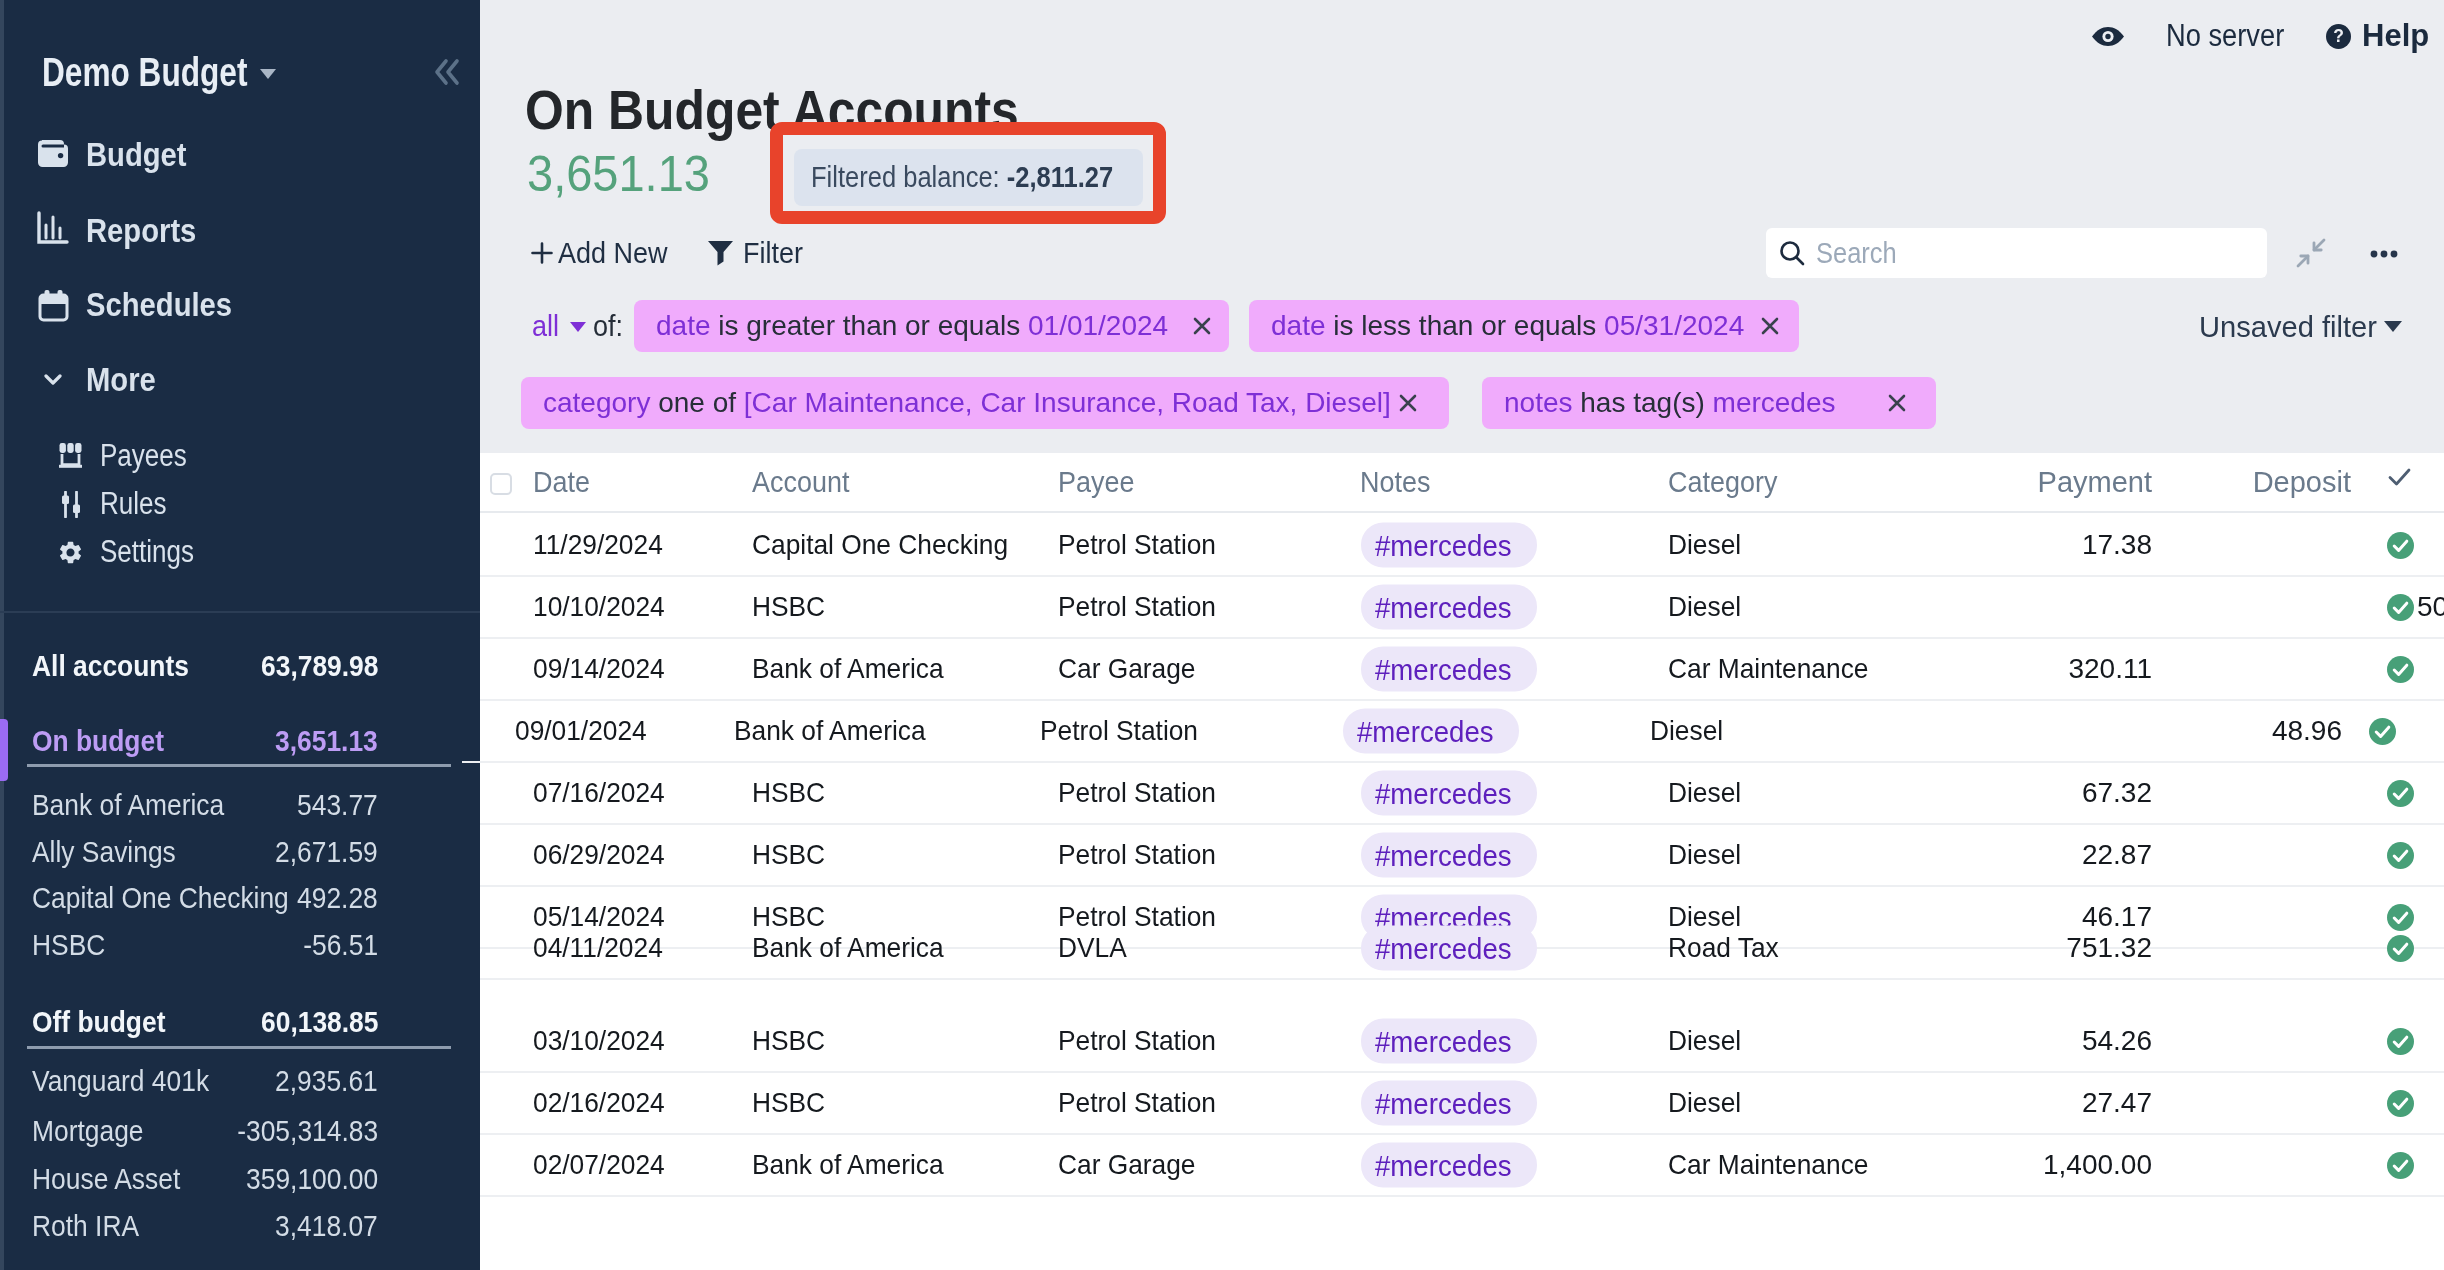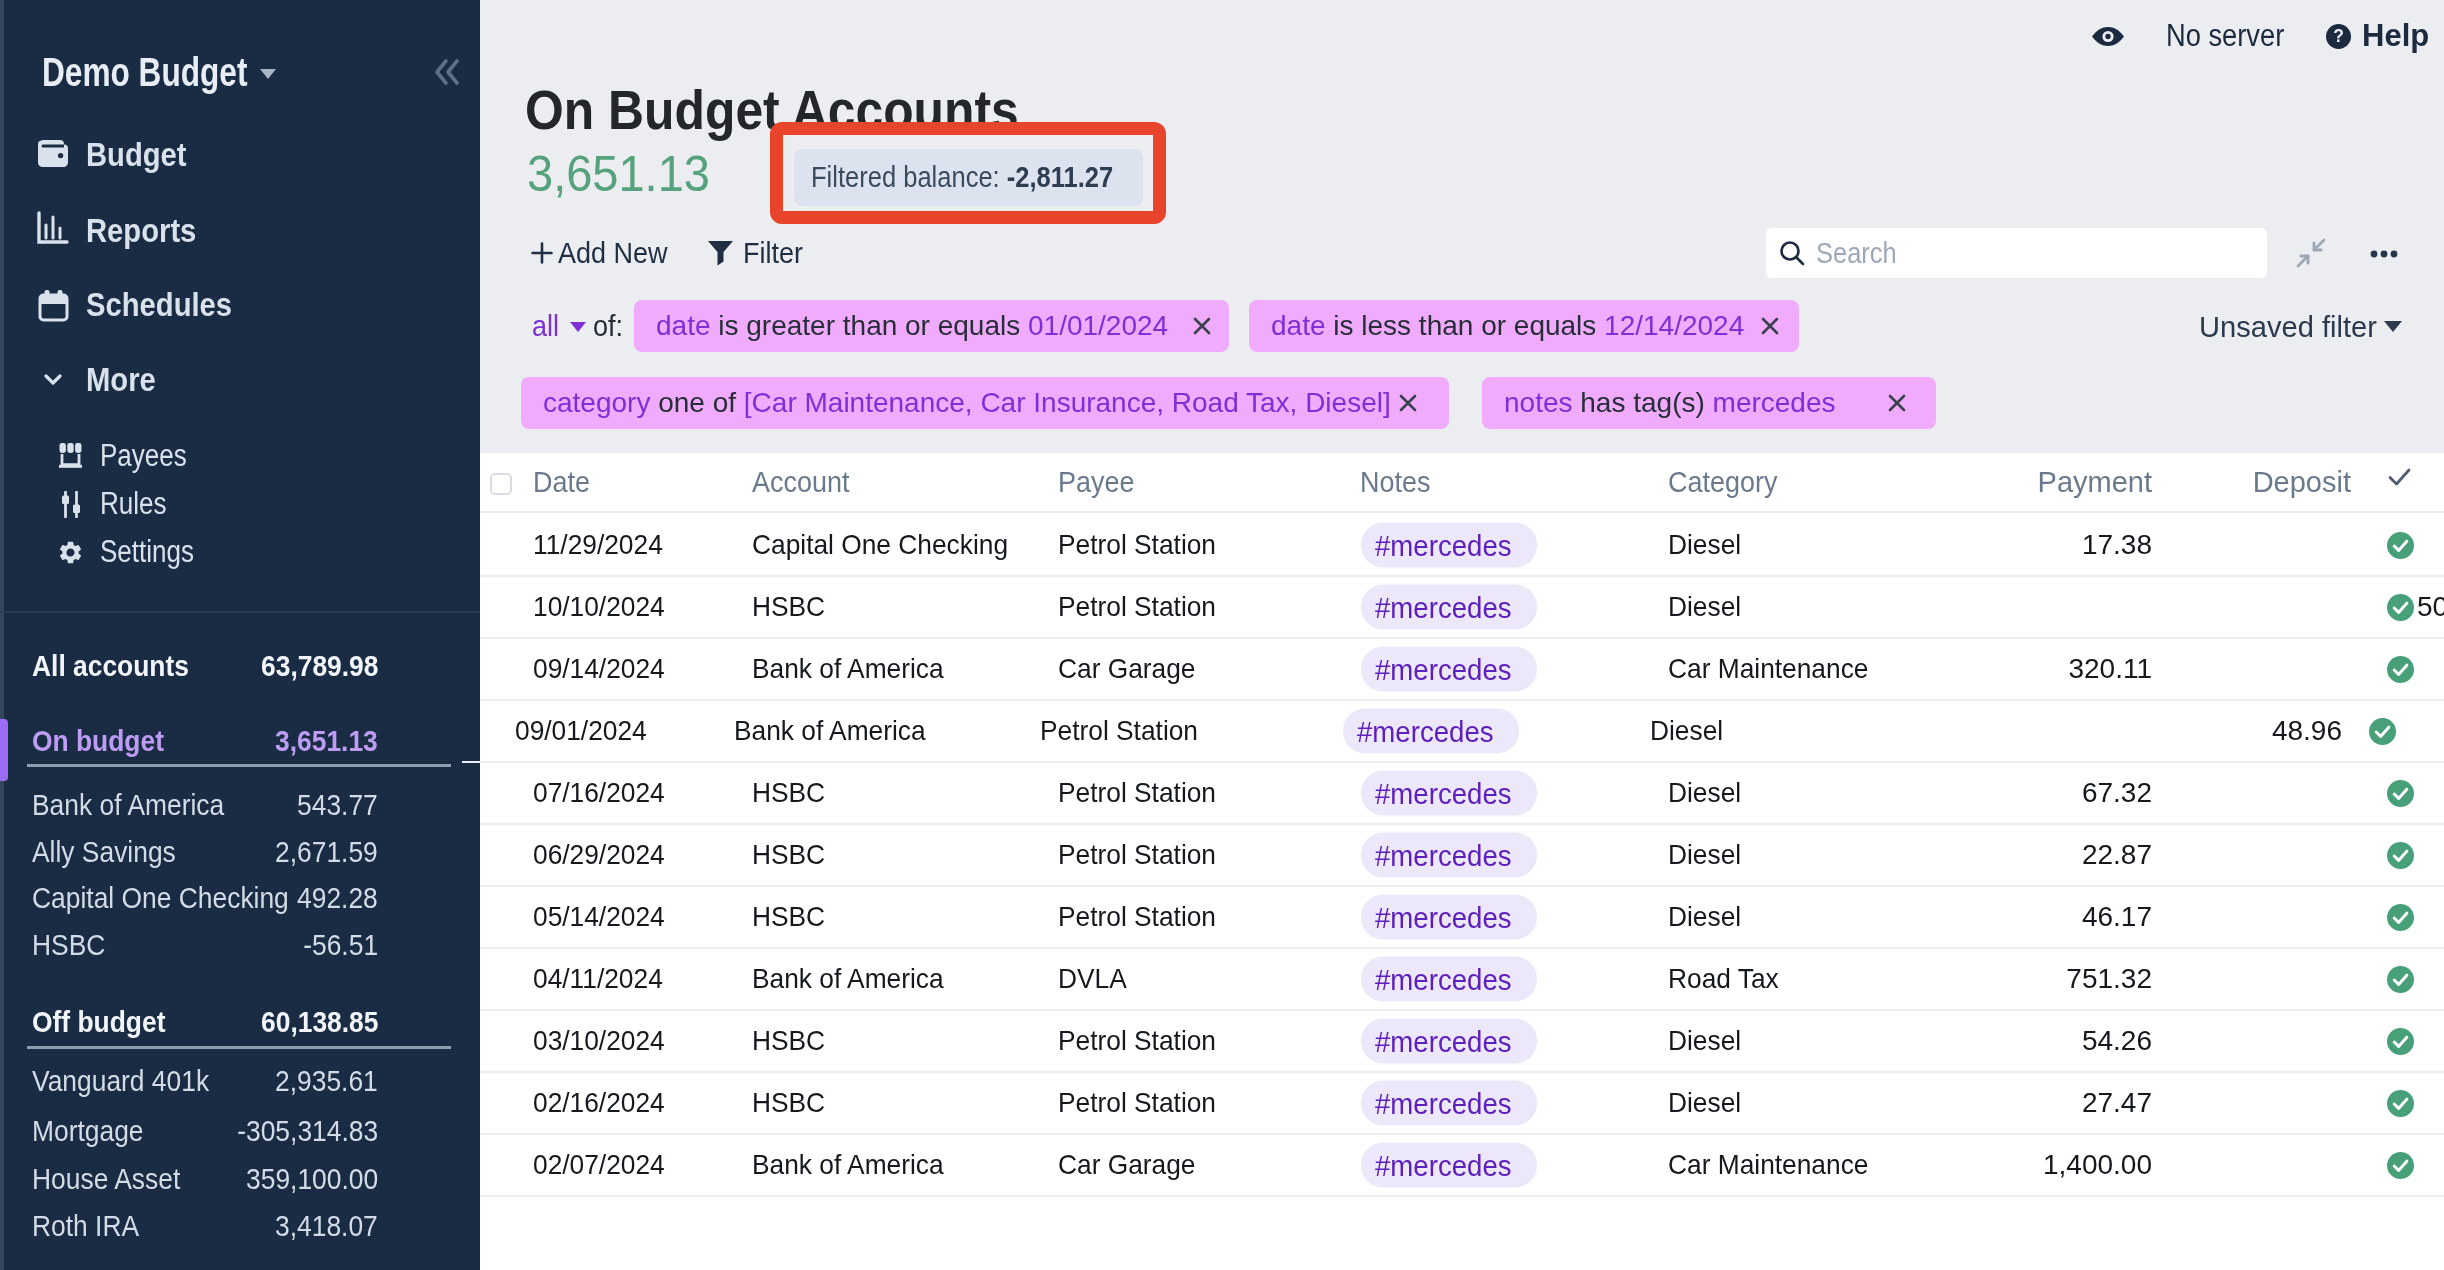--- a/index.html
+++ b/index.html
@@ -177,21 +177,21 @@
 <div class="a" style="left:570px;top:322px;width:0;height:0;border-left:8px solid transparent;border-right:8px solid transparent;border-top:10px solid #7E2FD6"></div>
 <div class="a" style="left:593px;top:326px;transform:translateY(-50%) scaleX(.9);transform-origin:0 50%;font-size:30px;color:#252D38">of:</div>
 
 <div class="chip" style="left:634px;top:300px;width:595px">
     <span class="chiptext"><span class="purple">date</span> is greater than or equals <span class="purple">01/01/2024</span></span>
     <svg class="a" style="left:559px;top:50%;margin-top:-9px" width="18" height="18" viewBox="0 0 18 18">
       <path class="x" d="M2 2 L16 16 M16 2 L2 16" fill="none"></path>
     </svg>
   </div>
 <div class="chip" style="left:1249px;top:300px;width:550px">
-    <span class="chiptext"><span class="purple">date</span> is less than or equals <span class="purple">12/14/2024</span></span>
+    <span class="chiptext"><span class="purple">date</span> is less than or equals <span class="purple">05/31/2024</span></span>
     <svg class="a" style="left:512px;top:50%;margin-top:-9px" width="18" height="18" viewBox="0 0 18 18">
       <path class="x" d="M2 2 L16 16 M16 2 L2 16" fill="none"></path>
     </svg>
   </div>
 <div class="a" style="left:2199px;top:327px;transform:translateY(-50%) scaleX(.97);transform-origin:0 50%;font-size:30px;color:#2B3A4E;white-space:nowrap">Unsaved filter</div>
 <div class="a" style="left:2384px;top:321px;width:0;height:0;border-left:9px solid transparent;border-right:9px solid transparent;border-top:11px solid #2B3A4E"></div>
 <div class="chip" style="left:521px;top:377px;width:928px">
     <span class="chiptext"><span class="purple">category</span> one of <span class="purple">[Car Maintenance, Car Insurance, Road Tax, Diesel]</span></span>
     <svg class="a" style="left:878px;top:50%;margin-top:-9px" width="18" height="18" viewBox="0 0 18 18">
       <path class="x" d="M2 2 L16 16 M16 2 L2 16" fill="none"></path>
@@ -296,21 +296,21 @@
 <span class="cell" style="left:272px">HSBC</span>
 <span class="cell" style="left:578px">Petrol Station</span>
 <span class="a" style="left:881px;top:50%;transform:translateY(-50%);height:45px;line-height:45px;padding:0 14px;background:#ECE7F9;border-radius:22px;font-size:30px;font-weight:400;color:#5E20BD"><span style="display:inline-block;transform:scaleX(.92);transform-origin:0 50%">#mercedes</span></span>
 <span class="cell" style="left:1188px">Diesel</span>
 <span class="cellr" style="right:292px">46.17</span>
 <svg class="a" style="left:1907px;top:17px" width="27" height="27" viewBox="0 0 27 27">
       <circle cx="13.5" cy="13.5" r="13.5" fill="#47A078"></circle>
       <path d="M7.2 14 L11.6 18.4 L19.8 9.2" fill="none" stroke="#fff" stroke-width="3" stroke-linecap="round" stroke-linejoin="round"></path>
     </svg>
 </div>
-<div class="a" style="left:480px;top:949px;width:1964px;height:62px;border-bottom:2px solid #EDEFF2">
+<div class="a" style="left:480px;top:918px;width:1964px;height:62px;border-bottom:2px solid #EDEFF2">
 <span class="cell" style="left:53px">04/11/2024</span>
 <span class="cell" style="left:272px">Bank of America</span>
 <span class="cell" style="left:578px">DVLA</span>
 <span class="a" style="left:881px;top:50%;transform:translateY(-50%);height:45px;line-height:45px;padding:0 14px;background:#ECE7F9;border-radius:22px;font-size:30px;font-weight:400;color:#5E20BD"><span style="display:inline-block;transform:scaleX(.92);transform-origin:0 50%">#mercedes</span></span>
 <span class="cell" style="left:1188px">Road Tax</span>
 <span class="cellr" style="right:292px">751.32</span>
 <svg class="a" style="left:1907px;top:17px" width="27" height="27" viewBox="0 0 27 27">
       <circle cx="13.5" cy="13.5" r="13.5" fill="#47A078"></circle>
       <path d="M7.2 14 L11.6 18.4 L19.8 9.2" fill="none" stroke="#fff" stroke-width="3" stroke-linecap="round" stroke-linejoin="round"></path>
     </svg>

